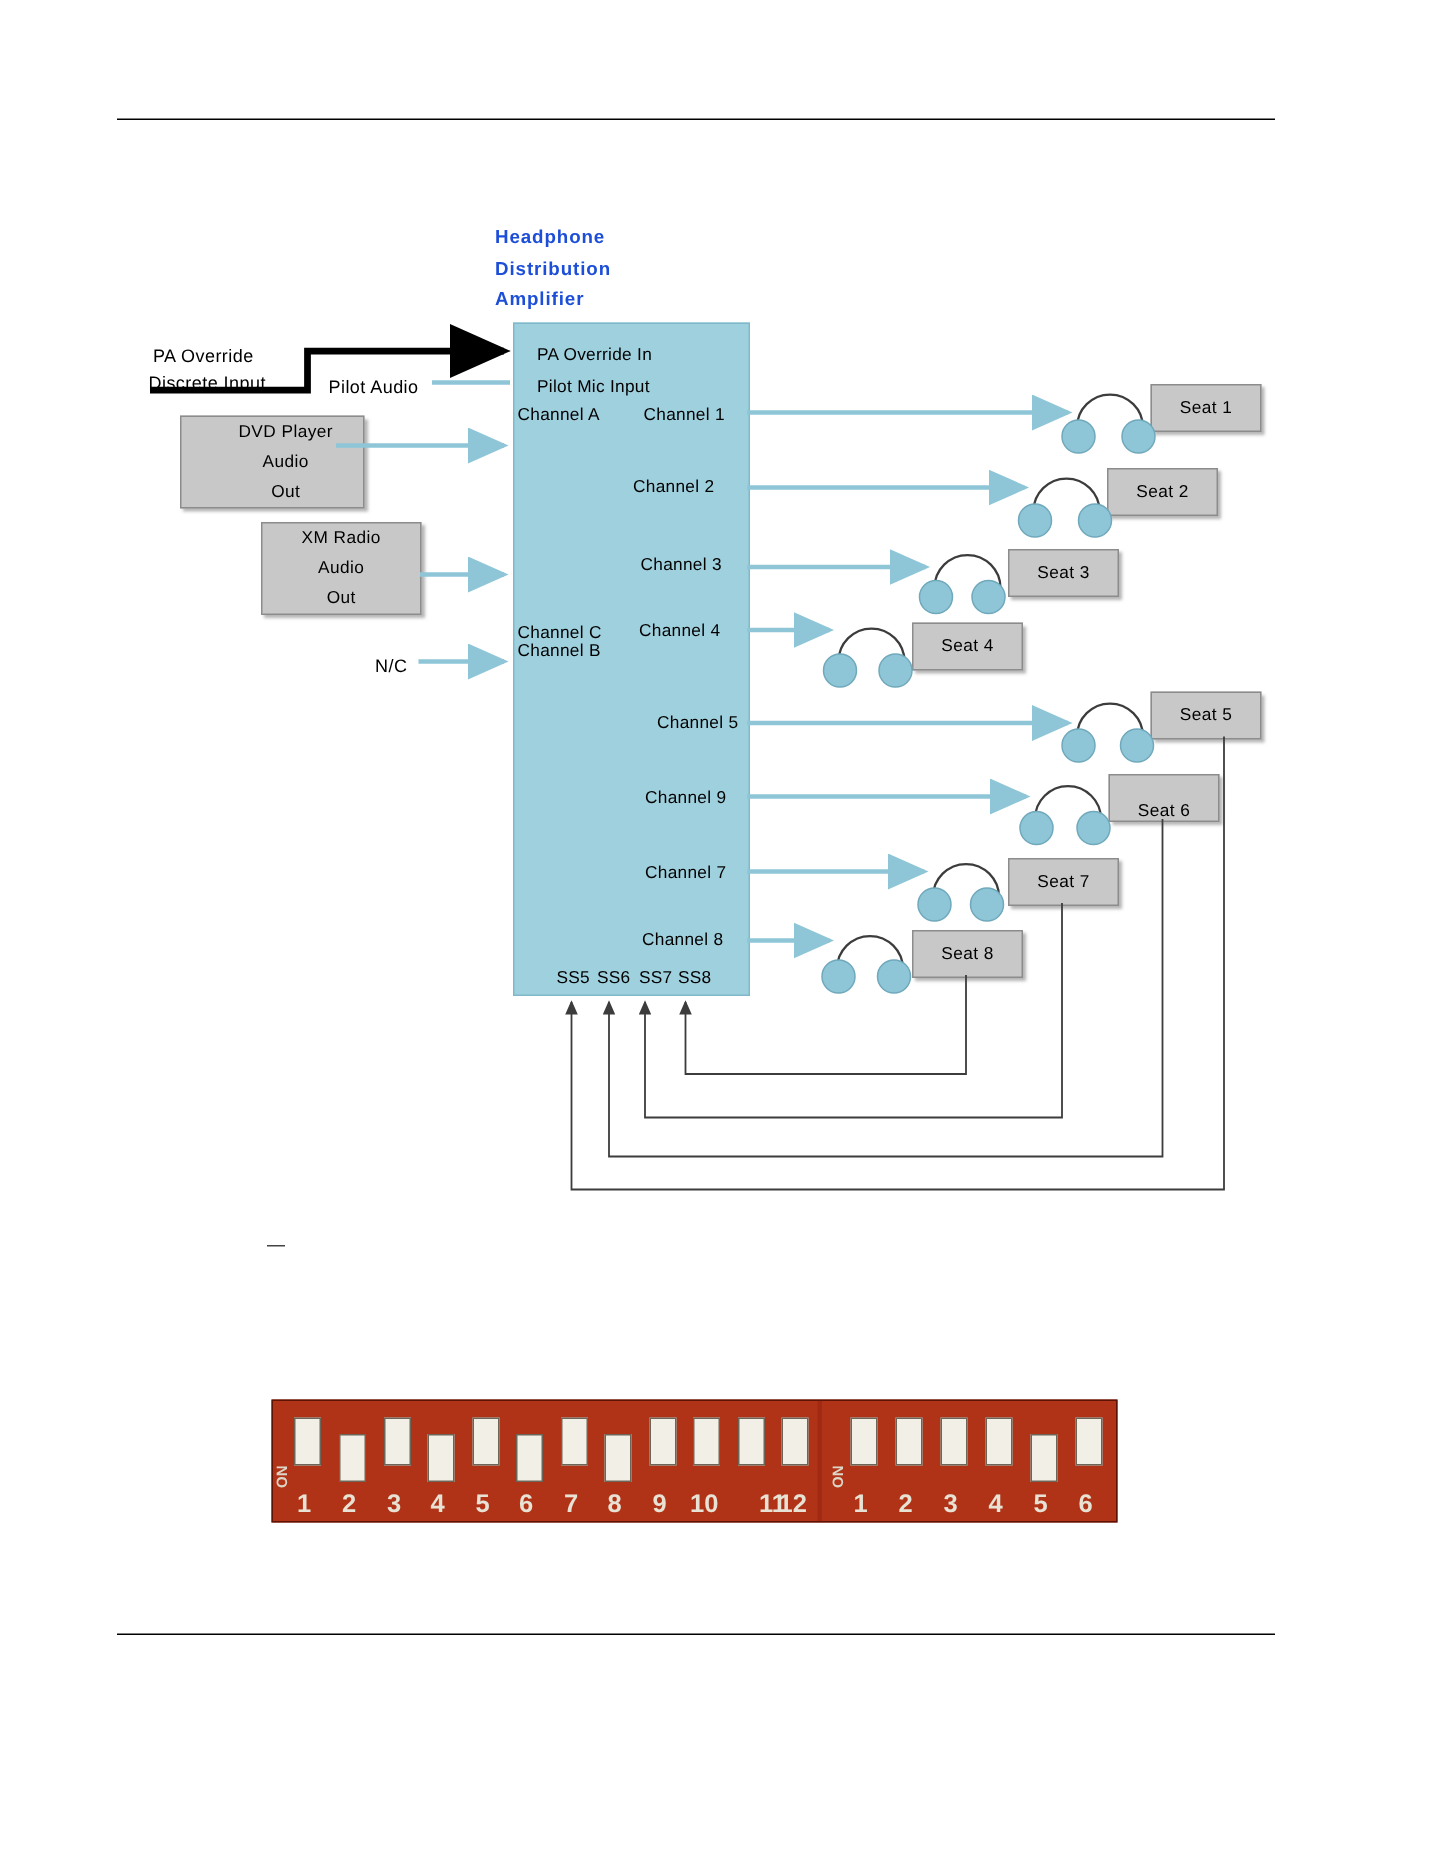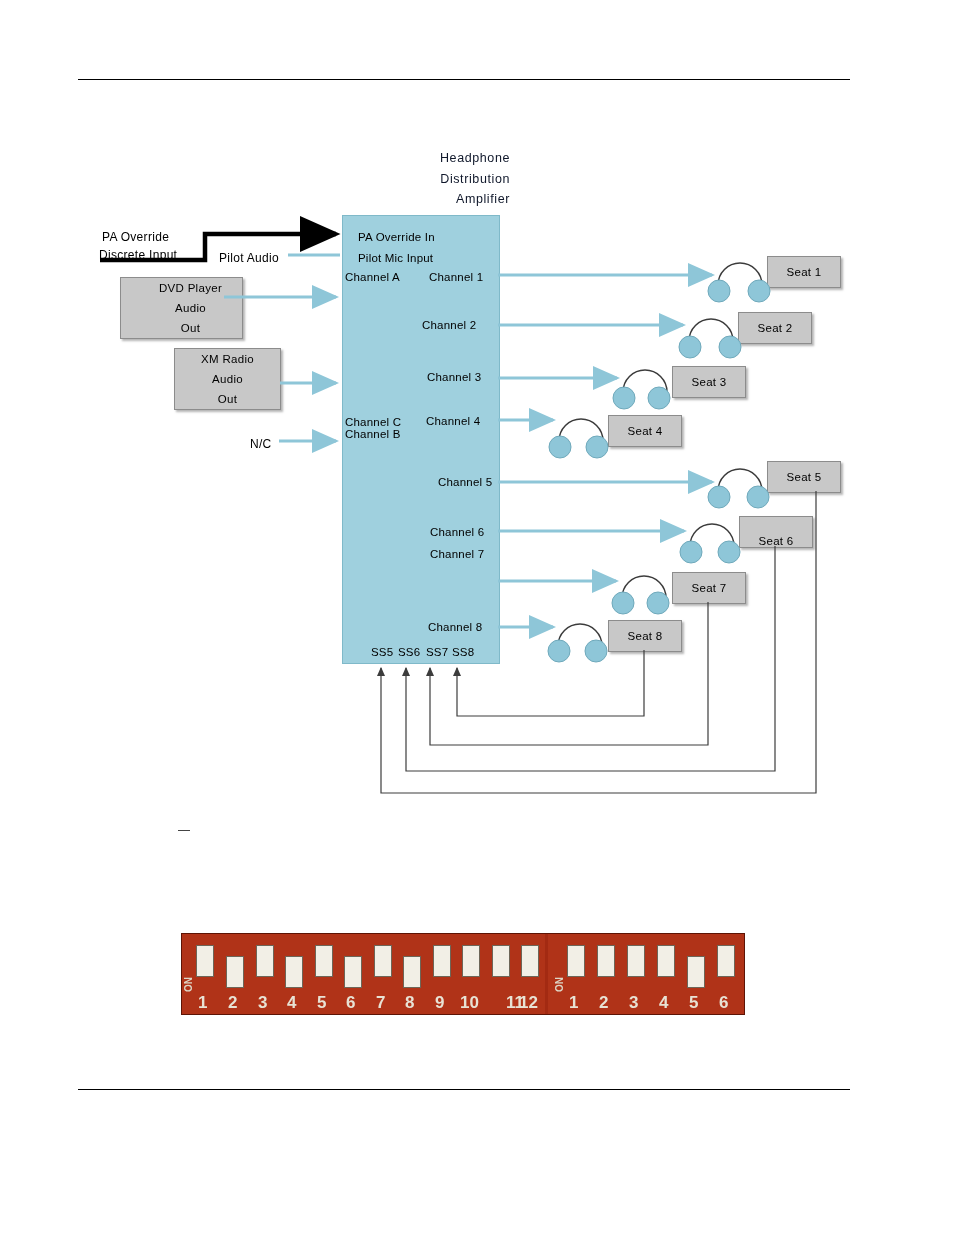--- a/index.html
+++ b/index.html
@@ -10,22 +10,23 @@
   }
   .page{position:absolute;left:0;top:0;width:954px;height:1235px;}
 
   .rule{position:absolute;background:#000;height:1px;}
   .rule-top{left:78px;top:79px;width:772px;}
   .rule-bottom{left:78px;top:1089px;width:772px;}
 
   
   .amp-title{
     position:absolute;left:330px;top:148px;width:180px;
-    text-align:right;font-size:12.5px;color:#0f172a;letter-spacing:0.6px;
+    text-align:left;font-size:12.5px;color:#1d4ed8;letter-spacing:0.6px;
     line-height:20.5px;
+    font-weight:bold;
   }
 
   
   .amp-box{
     position:absolute;left:342px;top:215px;width:156px;height:447px;
     background:#9fd0de;border:1px solid #7fb9c9;
   }
   .amp-label{
     position:absolute;font-size:11.5px;color:#000;white-space:nowrap;
     letter-spacing:0.2px;
@@ -88,22 +89,22 @@
   <div class="amp-label" style="left:358px;top:252px;">Pilot Mic Input</div>
   <div class="amp-label" style="left:345px;top:271px;">Channel A</div>
   <div class="amp-label" style="left:345px;top:380px;margin-top:48px;">Channel B</div>
   <div class="amp-label" style="left:345px;top:416px;">Channel C</div>
 
   <div class="amp-label" style="left:429px;top:271px;">Channel 1</div>
   <div class="amp-label" style="left:422px;top:319px;">Channel 2</div>
   <div class="amp-label" style="left:427px;top:371px;">Channel 3</div>
   <div class="amp-label" style="left:426px;top:415px;">Channel 4</div>
   <div class="amp-label" style="left:438px;top:476px;">Channel 5</div>
-  <div class="amp-label" style="left:430px;top:526px;">Channel 6</div>
-  <div class="amp-label" style="left:430px;top:548px;">Channel 7</div>
+  <div class="amp-label" style="left:430px;top:526px;">Channel 9</div>
+  <div class="amp-label" style="left:430px;top:576px;">Channel 7</div>
   <div class="amp-label" style="left:428px;top:621px;">Channel 8</div>
 
   <div class="amp-label" style="left:371px;top:646px;">SS5</div>
   <div class="amp-label" style="left:398px;top:646px;">SS6</div>
   <div class="amp-label" style="left:426px;top:646px;">SS7</div>
   <div class="amp-label" style="left:452px;top:646px;">SS8</div>
 
   <div class="plain-label" style="left:102px;top:230px;">PA Override</div>
   <div class="plain-label" style="left:99px;top:248px;">Discrete Input</div>
   <div class="plain-label" style="left:219px;top:251px;">Pilot Audio</div>

